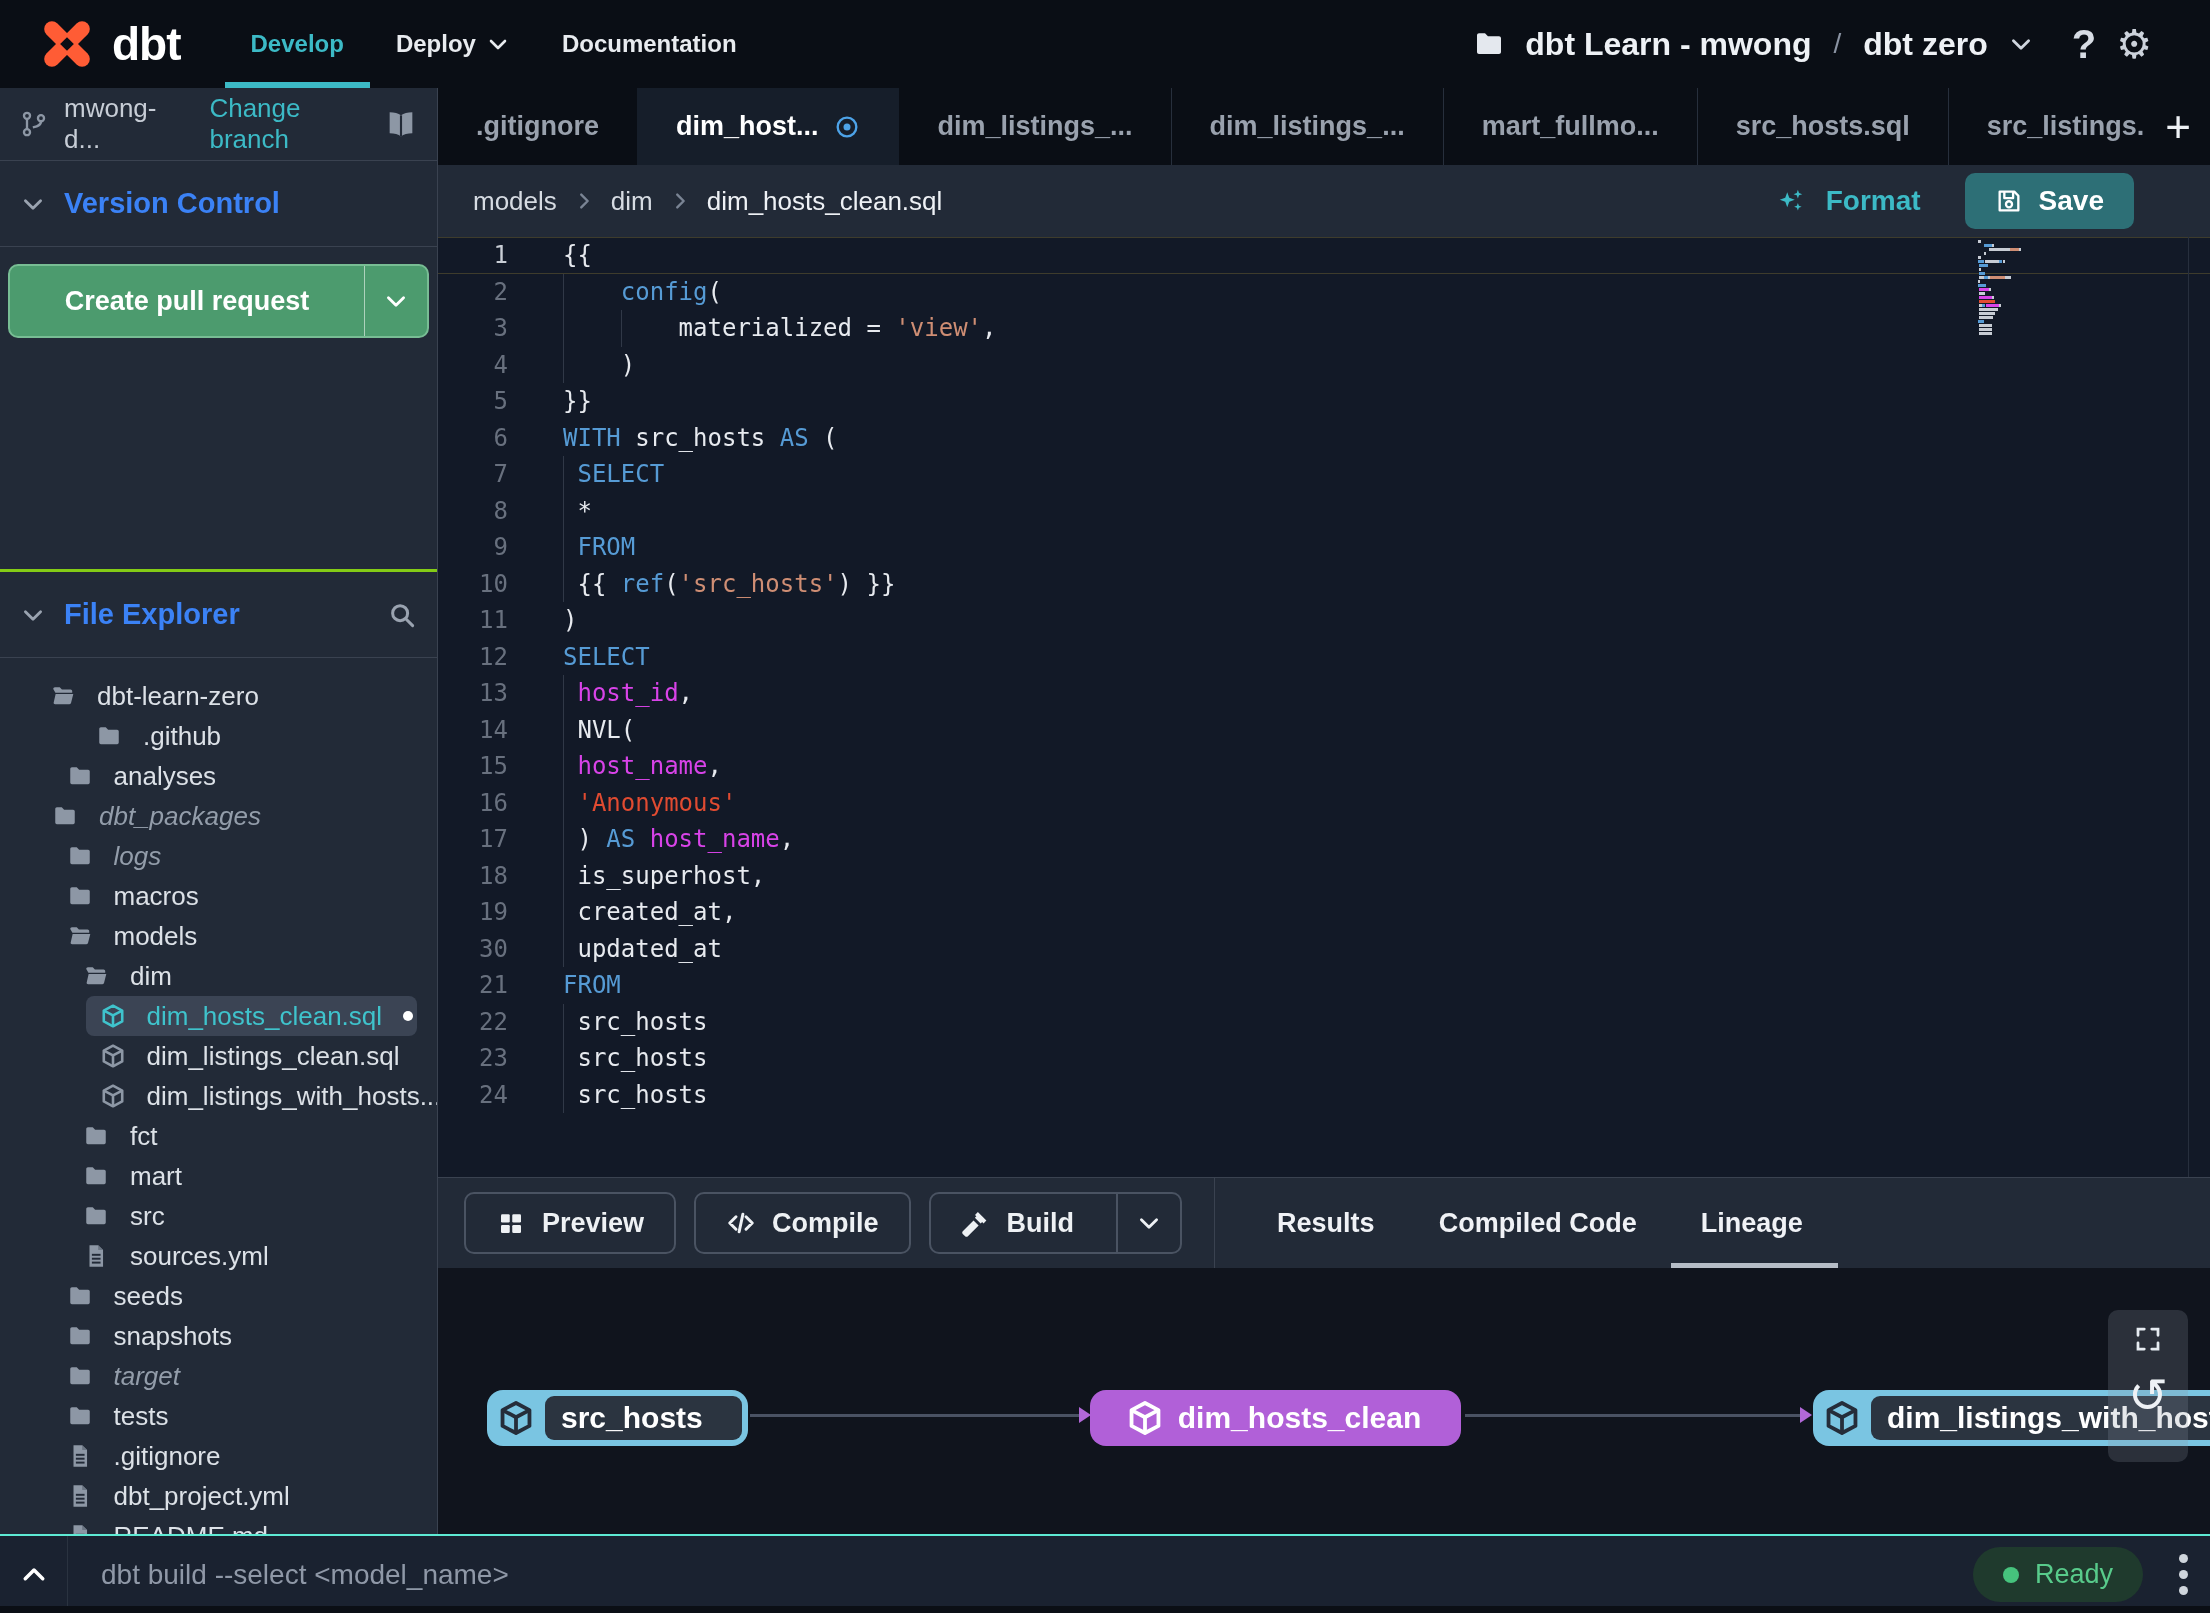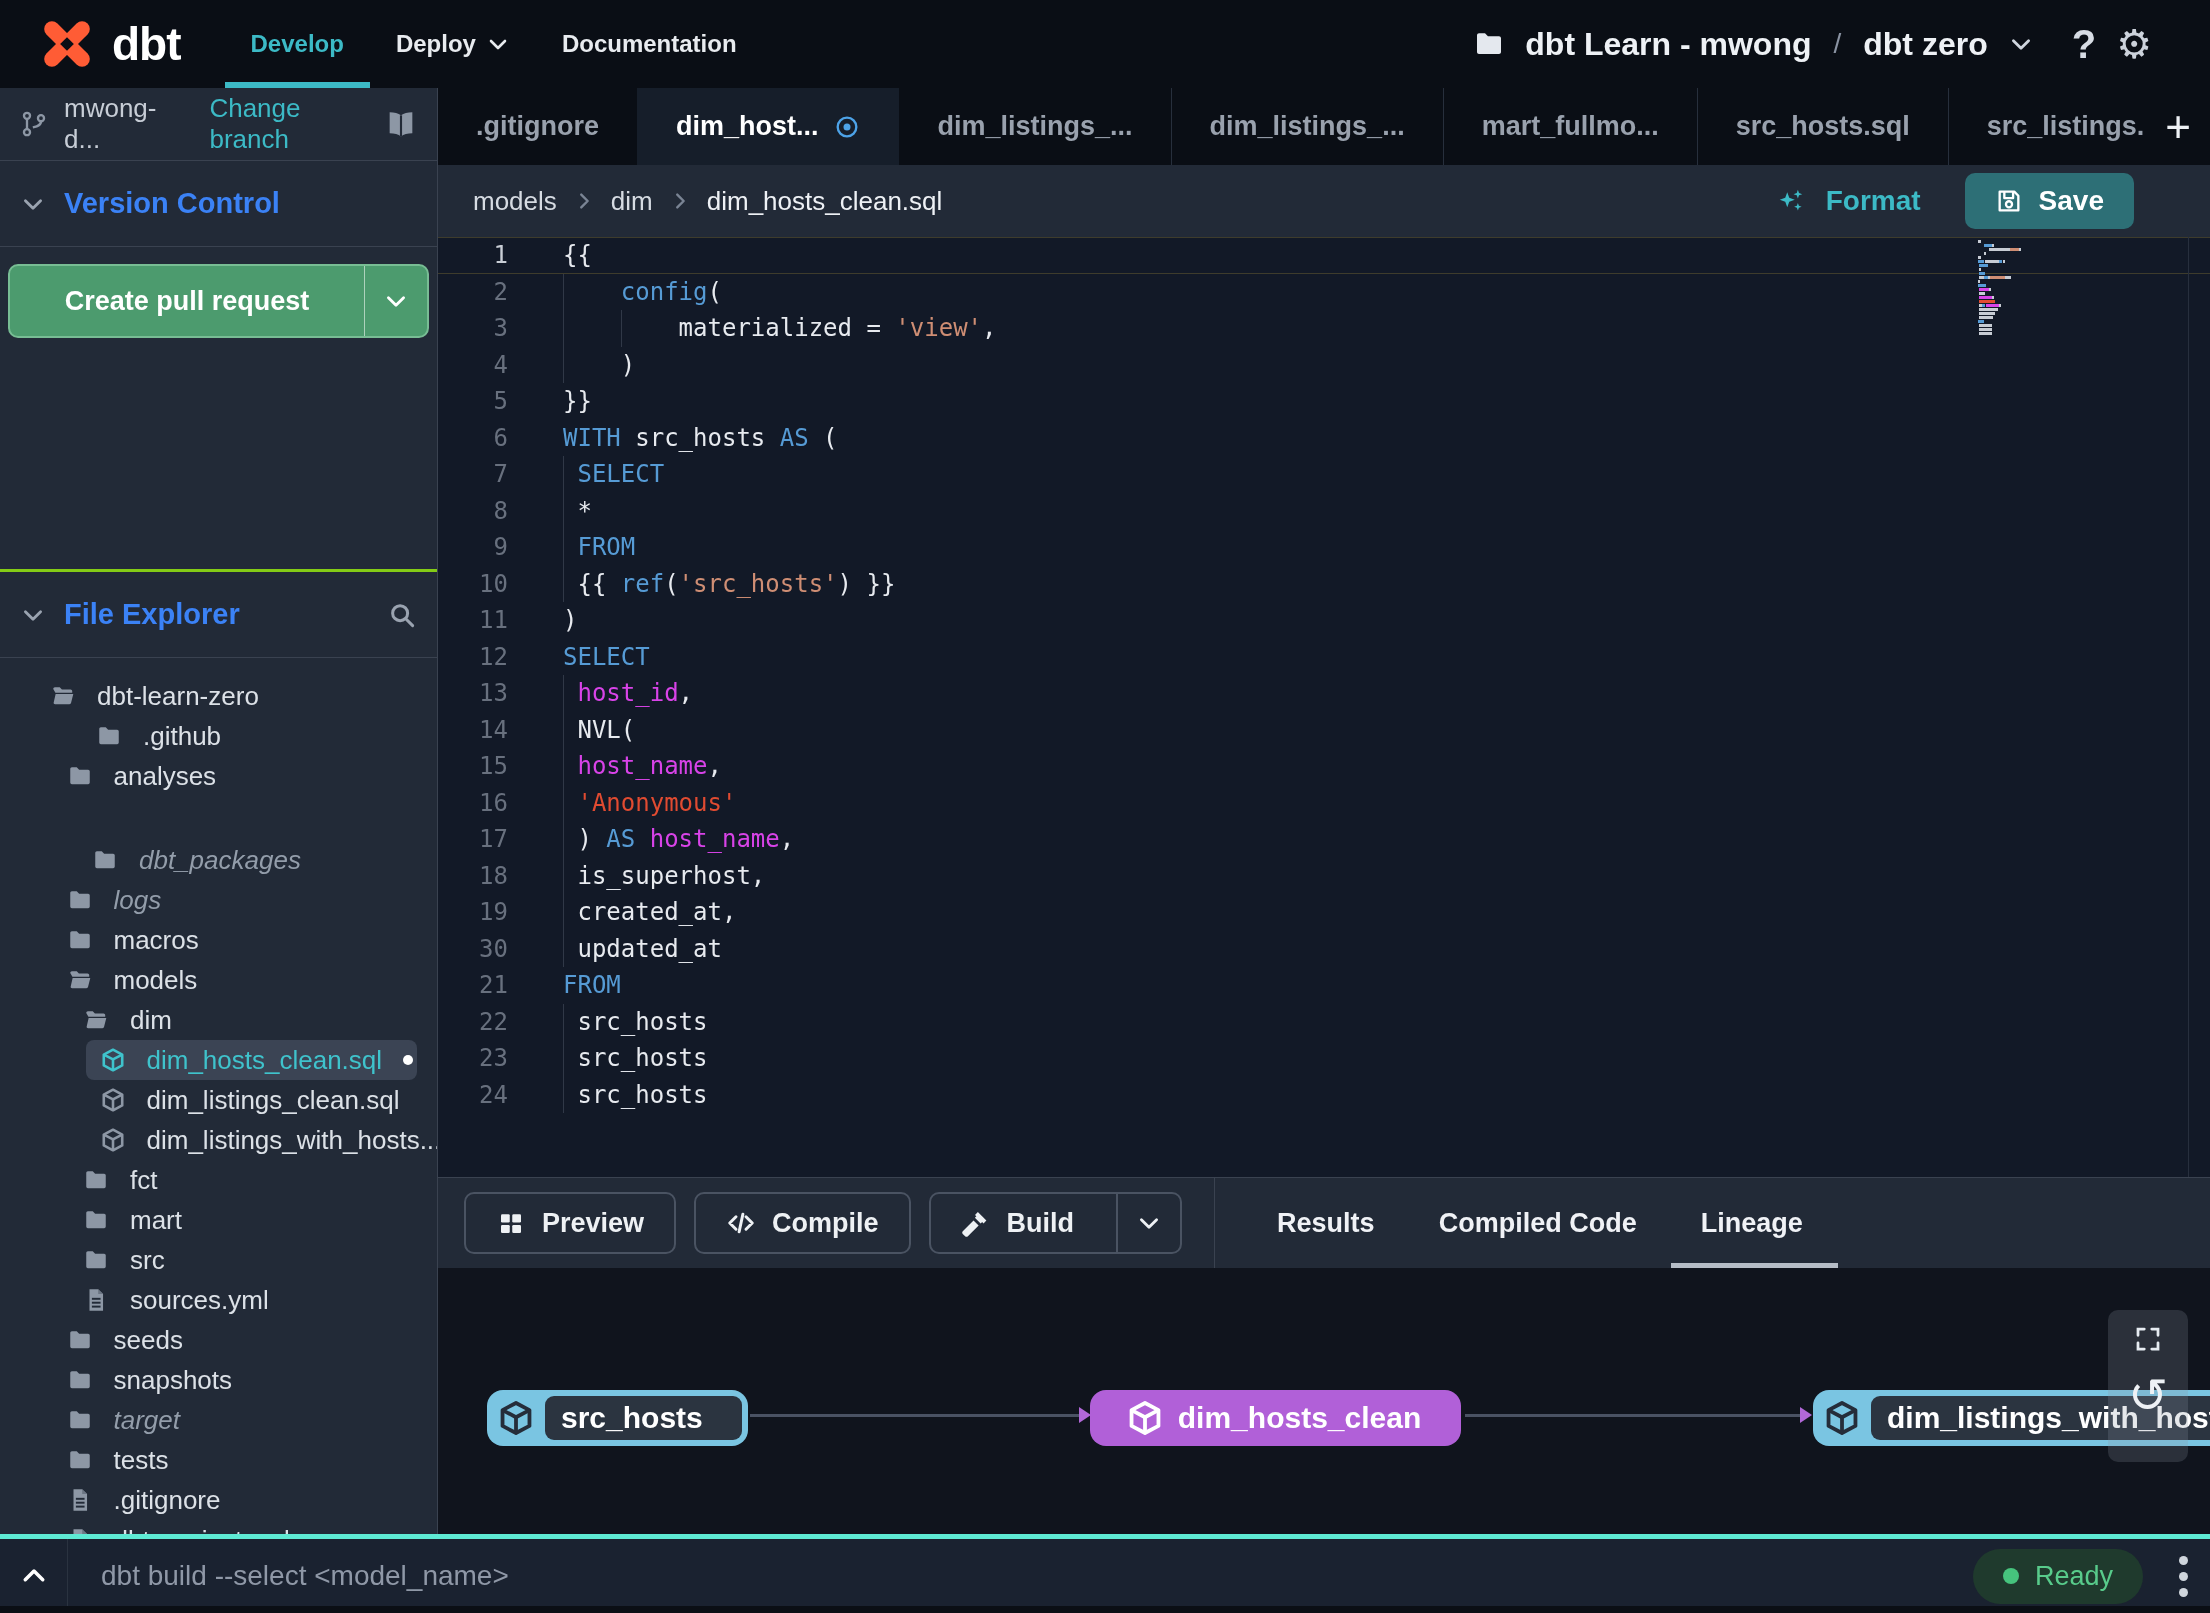--- a/index.html
+++ b/index.html
@@ -149,21 +149,21 @@
   .node.purple{background:#b160d8;color:#fff;padding:0 20px 0 16px;gap:14px;
                justify-content:center;}
   .node.purple .cube{color:#fff;}
   .lineage-controls{position:absolute;left:1670px;top:42px;width:80px;height:152px;
                     background:rgba(140,150,165,.22);border-radius:10px;display:flex;
                     flex-direction:column;align-items:center;z-index:5;}
   .lineage-controls .fullscreen{margin-top:14px;color:#e6ebf1;cursor:pointer;}
   .refresh-glyph{margin-top:18px;font-size:48px;color:#eef1f5;line-height:1;cursor:pointer;}
 
   
-  .statusbar{height:79px;background:#1a2230;border-top:5px solid #5eead4;display:flex;
+  .statusbar{height:79px;background:#1a2230;border-top:2px solid #5eead4;display:flex;
              align-items:center;box-sizing:border-box;}
   .collapse{width:67px;height:100%;flex:none;display:flex;align-items:center;
             justify-content:center;border-right:1px solid #2a3340;color:#fff;cursor:pointer;}
   .command{flex:1;margin-left:33px;font-size:28px;color:#8f98a7;cursor:text;}
   .ready-pill{display:flex;align-items:center;gap:16px;background:#1f3a2d;
               border-radius:999px;padding:12px 30px;margin-right:36px;}
   .ready-dot{width:16px;height:16px;border-radius:50%;background:#46c37d;}
   .ready-label{font-size:27px;color:#58cb8b;}
   .kebab{display:flex;flex-direction:column;gap:7px;margin-right:22px;cursor:pointer;}
   .kebab i{width:9px;height:9px;border-radius:50%;background:#cfd5dc;}
@@ -297,21 +297,21 @@
             <span>.github</span>
           </div>
           <div class="tree-row" style="padding-left: 66.5px;">
             <span class="icn s26">
               <svg viewBox="0 0 24 24" fill="currentColor">
                 <path d="M3 5.5C3 4.7 3.7 4 4.5 4H9l2.2 2.2h8.3c.8 0 1.5.7 1.5 1.5V18c0 .8-.7 1.5-1.5 1.5h-15C3.7 19.5 3 18.8 3 18z"></path>
               </svg>
             </span>
             <span>analyses</span>
           </div>
-          <div class="tree-row italic" style="padding-left: 92px; margin-top: 44px;">
+          <div class="tree-row italic" style="padding-left: 52px;">
             <span class="icn s26">
               <svg viewBox="0 0 24 24" fill="currentColor">
                 <path d="M3 5.5C3 4.7 3.7 4 4.5 4H9l2.2 2.2h8.3c.8 0 1.5.7 1.5 1.5V18c0 .8-.7 1.5-1.5 1.5h-15C3.7 19.5 3 18.8 3 18z"></path>
               </svg>
             </span>
             <span>dbt_packages</span>
           </div>
           <div class="tree-row italic" style="padding-left: 66.5px;">
             <span class="icn s26">
               <svg viewBox="0 0 24 24" fill="currentColor">

